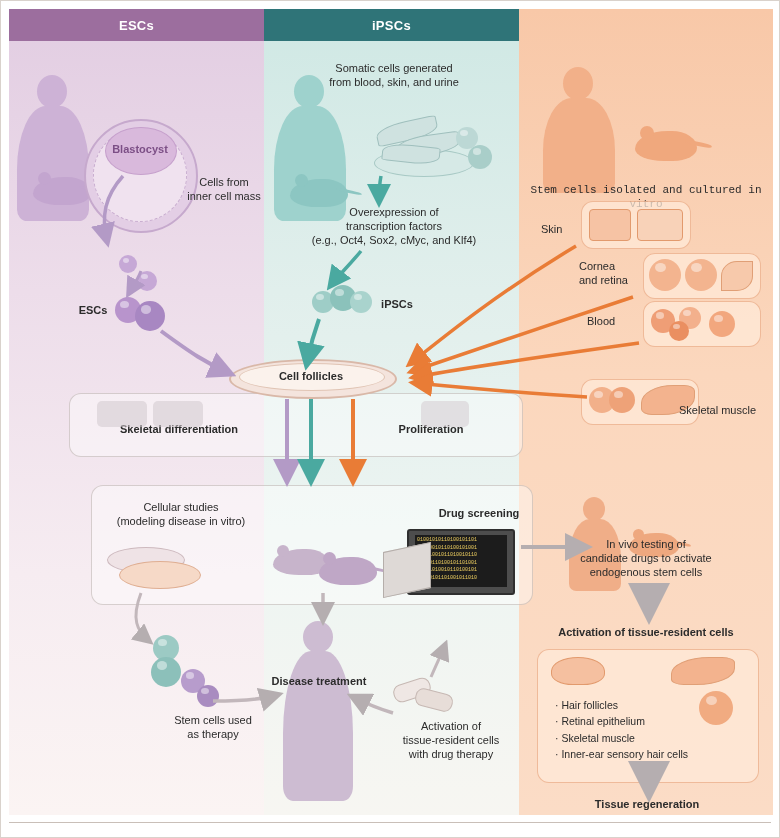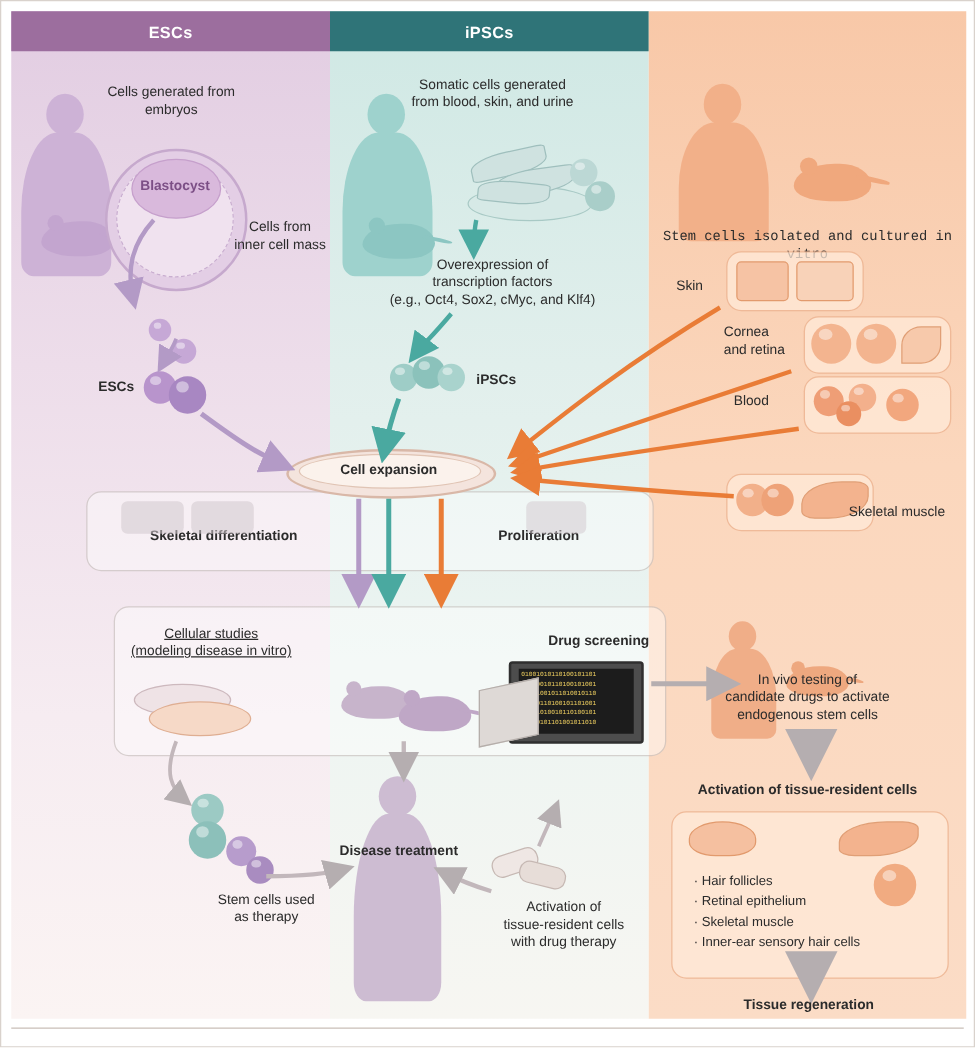--- a/index.html
+++ b/index.html
@@ -164,24 +164,20 @@
 
     <div class="human">
       <div class="head" style="left:28px; top:66px; width:30px; height:33px; background:#cdb2d6;"></div>
       <div class="body" style="left:8px; top:97px; width:72px; height:115px; background:#cdb2d6;"></div>
     </div>
 
     <div class="mouse" style="left:24px; top:168px; width:58px; height:28px; background:#c3a5cf;">
       <div class="mouse-ear" style="left:5px; top:-5px; width:13px; height:13px; background:#c3a5cf;"></div>
     </div>
 
-    <div class="lbl" style="left:22px; top:58px; width:212px;">
-      <span>Cells generated from</span><br>
-      <span>embryos</span>
-    </div>
 
     <div class="dish" style="left:75px; top:110px; width:110px; height:110px; background:#e3cee5; border:2px solid #c6a9cd;"></div>
     <div class="dish" style="left:84px; top:119px; width:92px; height:92px; background:#f0e2ef; border:1px dashed #c9aed0;"></div>
     <div class="dish" style="left:96px; top:118px; width:70px; height:46px; background:#d9b9dc; border:1px solid #c6a0cc;"></div>
     <div class="lbl bold" style="left:96px; top:133px; width:70px; color:#7c4f86;">Blastocyst</div>
 
     <div class="lbl" style="left:165px; top:166px; width:100px;">
       <span>Cells from</span><br>
       <span>inner cell mass</span>
     </div>
@@ -298,25 +294,25 @@
 
   <div class="panel" style="left:68px; top:392px; width:452px; height:62px;"></div>
   <div class="lbl bold" style="left:88px; top:421px; width:180px;">Skeletal differentiation</div>
   <div class="lbl bold" style="left:360px; top:421px; width:140px;">Proliferation</div>
   <div style="position:absolute; left:96px; top:400px; width:50px; height:26px; background:rgba(210,200,205,0.55); border-radius:5px;"></div>
   <div style="position:absolute; left:152px; top:400px; width:50px; height:26px; background:rgba(210,200,205,0.55); border-radius:5px;"></div>
   <div style="position:absolute; left:420px; top:400px; width:48px; height:26px; background:rgba(210,200,205,0.5); border-radius:5px;"></div>
 
   <div class="dish" style="left:228px; top:358px; width:164px; height:36px; background:#f4e4dd; border:2px solid #d9b8a8;"></div>
   <div class="dish" style="left:238px; top:362px; width:144px; height:26px; background:#fbf2ec; border:1px solid #e0c4b4;"></div>
-  <div class="lbl bold" style="left:238px; top:368px; width:144px;">Cell expansion</div>
+  <div class="lbl bold" style="left:238px; top:368px; width:144px;">Cell follicles</div>
 
   <div class="panel" style="left:90px; top:484px; width:440px; height:118px;"></div>
 
-  <div class="lbl" style="left:88px; top:499px; width:160px;text-decoration:underline;">
+  <div class="lbl" style="left:100px; top:499px; width:160px;">
     <span class="bold">Cellular studies</span><br>
     <span>(modeling disease in vitro)</span>
   </div>
   <div class="dish" style="left:106px; top:546px; width:76px; height:24px; background:#efe3e6; border:1px solid #cdb9be;"></div>
   <div class="dish" style="left:118px; top:560px; width:80px; height:26px; background:#f6d9c7; border:1px solid #dfae92;"></div>
 
   <div class="mouse" style="left:272px; top:548px; width:56px; height:26px; background:#c7b4cb;">
     <div class="mouse-ear" style="left:4px; top:-4px; width:12px; height:12px; background:#c7b4cb;"></div>
   </div>
   <div class="mouse" style="left:318px; top:556px; width:58px; height:28px; background:#bfa7c6;">

